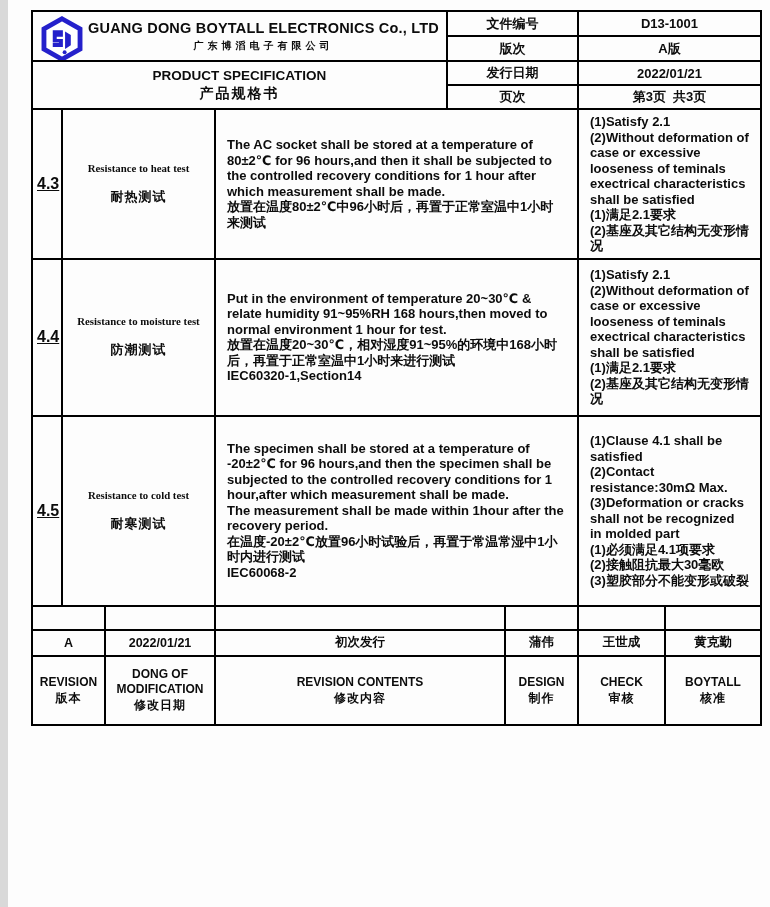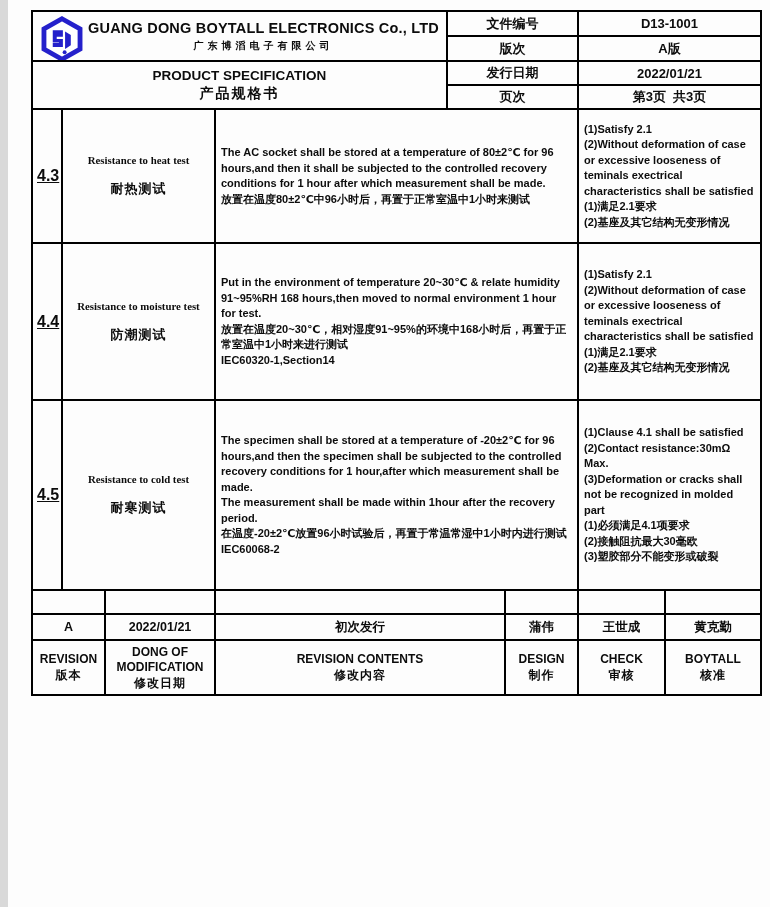--- a/index.html
+++ b/index.html
@@ -30,23 +30,23 @@
   .spec-cn { font-size:14px; text-align:center; margin-top:2px; letter-spacing:2px; }
   .hlabel { text-align:center; font-size:13px; }
   .hval   { text-align:center; font-size:13px; white-space:pre; }
 
   
   .no-cell   { font-size:16px;text-decoration:underline; }
   .name-cell { text-align:center; }
   .name-en { font-size:10.8px; white-space:nowrap;font-family:Liberation Serif, serif; }
   .name-cn { font-size:13px; margin-top:14px; letter-spacing:1px; }
   .cond-cell, .crit-cell {
-    font-size:11px; line-height:15.5px;
+    font-size:13px; line-height:15.5px;
     white-space:pre-line; text-align:left;
-    vertical-align:middle; padding:4px 5px;
+    vertical-align:middle; padding:4px 11px;
   }
 
   
   .note-box {
     border:2px solid #000; margin-top:-2px; height:196px;
     padding:2px 4px; font-size:12.5px;
   }
 
   
   .bt { margin-top:-2px; }
@@ -180,21 +180,21 @@
         <td></td>
       </tr>
       <tr style="height:26px">
         <td class="rev-val">A</td>
         <td class="rev-val">2022/01/21</td>
         <td class="rev-val">初次发行</td>
         <td class="rev-val">蒲伟</td>
         <td class="rev-val">王世成</td>
         <td class="rev-val">黄克勤</td>
       </tr>
-      <tr style="height:55px">
+      <tr style="height:69px">
         <td class="rev-head">
           <div class="en">REVISION</div>
           <div class="cn">版本</div>
         </td>
         <td class="rev-head">
           <div class="en">DONG OF MODIFICATION</div>
           <div class="cn">修改日期</div>
         </td>
         <td class="rev-head">
           <div class="en">REVISION CONTENTS</div>

